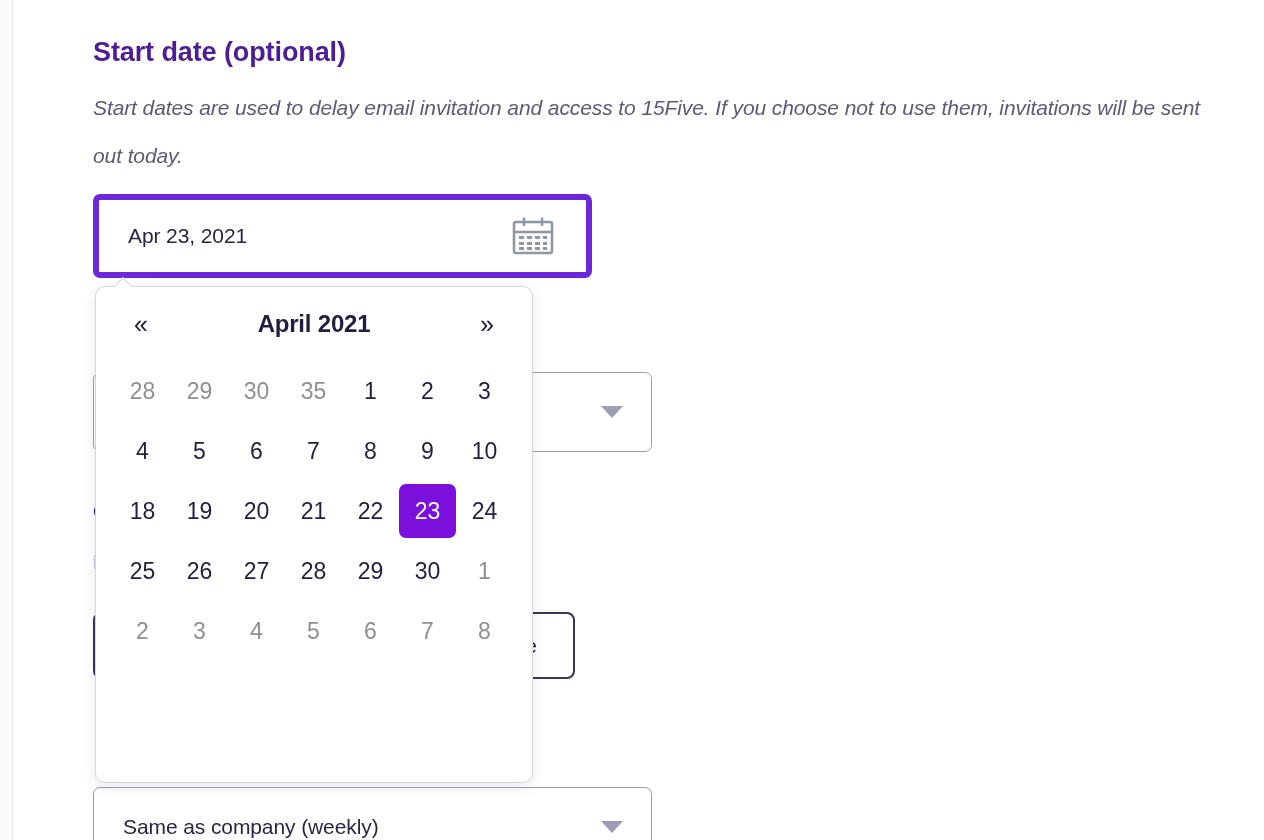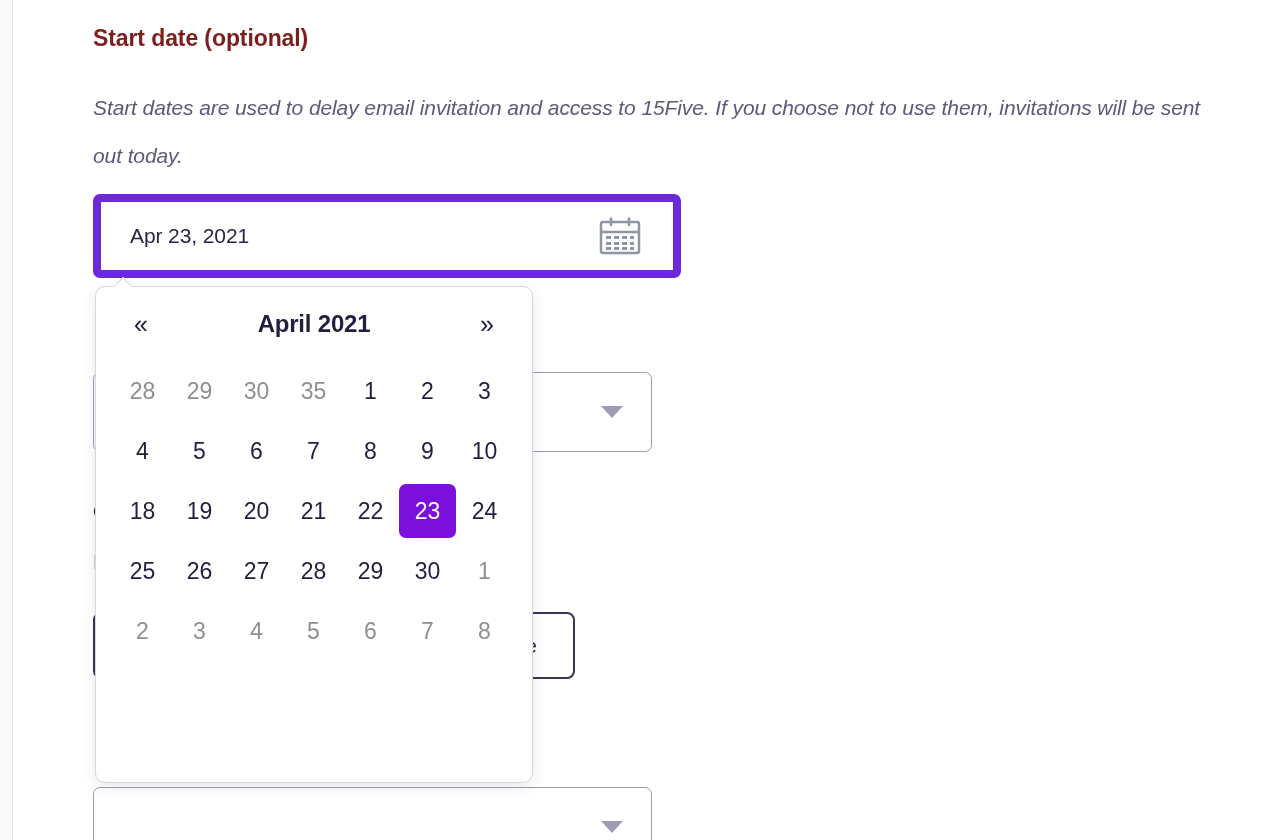--- a/index.html
+++ b/index.html
@@ -29,47 +29,47 @@
     position: absolute;
     left: 12px; top: 0;
     width: 1px;
     height: 840px;
     background: #e9e7e6;
   }
 
   .field-label {
     position: absolute;
     left: 93px;
-    top: 25px;
-    font-size: 23px;
+    top: 37px;
+    font-size: 27px;
     font-weight: bold;
-    color: #7f1d1d;
+    color: #4c1d95;
     letter-spacing: -0.1px;
   }
 
   .field-help {
     position: absolute;
     left: 93px;
     top: 84px;
     width: 1125px;
     font-size: 21px;
     line-height: 48px;
     color: #5c5a77;
     letter-spacing: -0.1px;
     font-style: italic;
   }
 
   
   .date-input {
     position: absolute;
     left: 93px;
     top: 194px;
-    width: 588px;
+    width: 499px;
     height: 84px;
-    border: 8px solid #6d28d9;
+    border: 6px solid #6d28d9;
     border-radius: 7px;
     background: #ffffff;
     display: flex;
     align-items: center;
     z-index: 5;
   }
   .date-input-value {
     margin-left: 29px;
     font-size: 21px;
     color: #2b2545;
@@ -295,20 +295,21 @@
   </span>
 </div>
 
 <div class="bg-sub">Review® cycles.</div>
 
 <div class="bg-button">
   <span>ge</span>
 </div>
 
 <div class="bg-select-2">
+  <span class="sel-text">Same as company (weekly)</span>
   <div class="caret"></div>
 </div>
 
 <div class="field-label">Start date (optional)</div>
 <div class="field-help">Start dates are used to delay email invitation and access to 15Five. If you choose not to use them, invitations will be sent out today.</div>
 
 <div class="date-input">
   <span class="date-input-value">Apr 23, 2021</span>
   <span class="calendar-icon">
     <svg width="44" height="40" viewBox="0 0 44 40">

